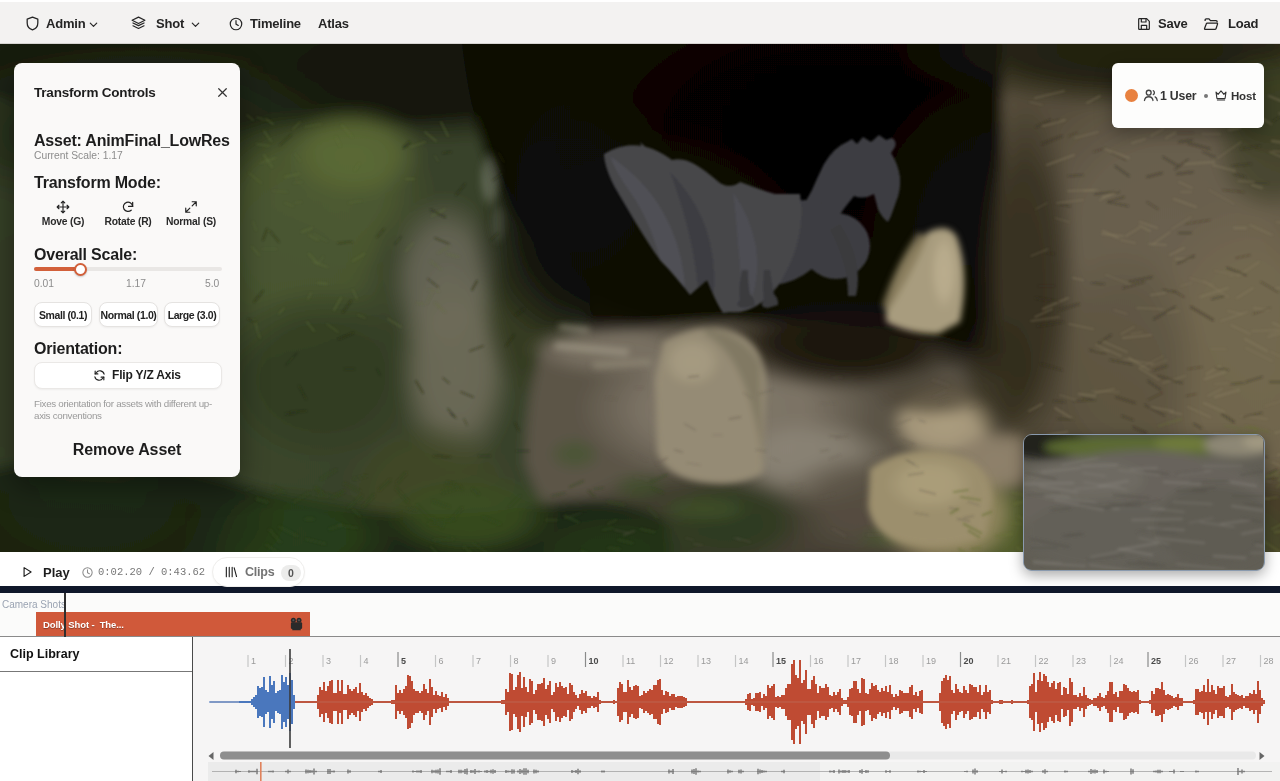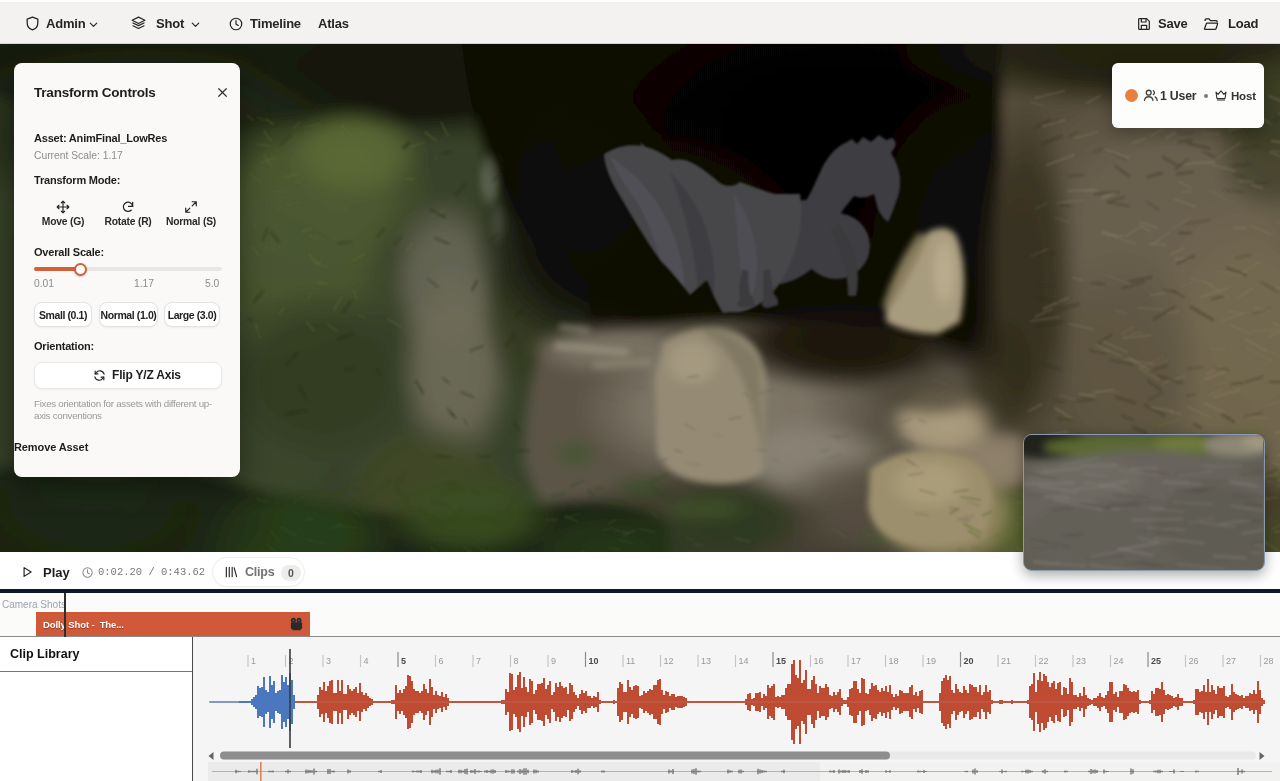--- a/index.html
+++ b/index.html
@@ -6,32 +6,32 @@
 #app{position:relative;width:1280px;height:781px}
 
 #hdr{position:absolute;left:0;top:0;width:1280px;height:44px;background:#f3f2f1;border-top:2px solid #fff;border-bottom:1px solid #d6d4d2;color:#252525}
 .hitem{position:absolute;top:14px;font-size:13px;font-weight:700;color:#252525;letter-spacing:-.2px;white-space:nowrap}
 .hic{position:absolute}
 
 #vp{position:absolute;left:0;top:44px;width:1280px;height:508px;overflow:hidden;background:#141209}
 
 #tp{position:absolute;left:14px;top:63px;width:226px;height:414px;background:#faf9f8;border-radius:8px;box-shadow:0 10px 28px rgba(0,0,0,.4);color:#1d1d1d}
 #tp *{position:absolute;white-space:nowrap}
-.lbl{font-size:11px;font-weight:700;color:#1d1d1d;letter-spacing:-.2px}
+.lbl{font-size:16px;font-weight:700;color:#1d1d1d;letter-spacing:-.2px}
 .sub{font-size:10.3px;color:#8c8c8c}
 .mlabel{font-size:10.3px;font-weight:700;color:#2a2a2a;letter-spacing:-.2px;transform:translateX(-50%)}
 .micon{transform:translateX(-50%)}
 .pbtn{background:#fff;border:1px solid #e5e3e1;border-radius:8px;font-size:10.5px;font-weight:700;color:#222;letter-spacing:-.4px;height:25px;display:flex;align-items:center;justify-content:center;box-shadow:0 1px 2px rgba(0,0,0,.05)}
 
 #up{position:absolute;left:1112px;top:63px;width:152px;height:65px;background:#fdfdfc;border-radius:6px;box-shadow:0 6px 18px rgba(0,0,0,.3)}
 #up *{position:absolute;white-space:nowrap}
 
 #pip{position:absolute;left:1023px;top:434px;width:242px;height:137px;border-radius:9px;border:1.5px solid #8a9aae;overflow:hidden;background:#666359;box-shadow:0 4px 14px rgba(0,0,0,.35);z-index:6}
 
-#pb{position:absolute;left:0;top:552px;width:1280px;height:41px;background:#fff;border-bottom:4px solid #0f172a}
+#pb{position:absolute;left:0;top:552px;width:1280px;height:41px;background:#fff;border-bottom:7px solid #0f172a}
 #pb *{position:absolute;white-space:nowrap}
 #pb .play{left:43px;top:13px;font-size:13px;font-weight:700;color:#1e1e1e}
 #pb .time{left:98px;top:14px;font-family:"Liberation Mono",monospace;font-size:10.5px;color:#767676}
 .clipsbtn{left:212px;top:5px;width:93px;height:30px;border:1px solid #efeeec;border-radius:15px;background:#fff;box-shadow:0 1px 2px rgba(0,0,0,.04)}
 
 #ctrack{position:absolute;left:0;top:593px;width:1280px;height:44px;background:#fbfbfa;border-bottom:1px solid #8a8a8a}
 #ctrack .clab{position:absolute;left:2px;top:6px;font-size:10px;color:#9aa3b2}
 #clip{position:absolute;left:36px;top:19px;width:274px;height:24px;background:#d0593a;color:#fff;font-size:9.5px;font-weight:700}
 #clip span{position:absolute;left:7px;top:7px;text-shadow:0 1px 1px rgba(0,0,0,.35);letter-spacing:-.1px}
 #ph1{position:absolute;left:64px;top:0px;width:1.5px;height:44px;background:#2e2e2e}
@@ -1012,37 +1012,37 @@
   <div class="mlabel" style="left:114px;top:153px">Rotate (R)</div>
   <svg class="micon" style="left:177px;top:137px" width="14" height="14" viewBox="0 0 24 24" fill="none" stroke="#222" stroke-width="2" stroke-linecap="round" stroke-linejoin="round">
         <path d="M14 10l7-7M14 3h7v7M10 14l-7 7M3 14v7h7"></path>
       </svg>
   <div class="mlabel" style="left:177px;top:153px">Normal (S)</div>
   <div class="lbl" style="left:20px;top:183px">Overall Scale:</div>
   <div style="left:20px;top:204px;width:188px;height:4px;border-radius:2px;background:#e9e7e5"></div>
   <div style="left:20px;top:204px;width:47px;height:4px;border-radius:2px;background:#d2603a"></div>
   <div style="left:60px;top:199.5px;width:13px;height:13px;border-radius:50%;background:#fff;border:2px solid #d2603a;box-shadow:0 1px 2px rgba(0,0,0,.2)"></div>
   <div class="sub" style="left:20px;top:215px">0.01</div>
-  <div class="sub" style="left:120px;top:215px">1.17</div>
+  <div class="sub" style="left:112px;top:215px">1.17</div>
   <div class="sub" style="left:191px;top:215px">5.0</div>
   <div class="pbtn" style="left:20px;top:239px;width:58px">Small (0.1)</div>
   <div class="pbtn" style="left:85px;top:239px;width:59px">Normal (1.0)</div>
   <div class="pbtn" style="left:150px;top:239px;width:56px">Large (3.0)</div>
   <div class="lbl" style="left:20px;top:277px">Orientation:</div>
   <div style="left:20px;top:299px;width:188px;height:27px;background:#fff;border:1px solid #eae8e6;border-radius:8px;box-shadow:0 1px 2px rgba(0,0,0,.05)"></div>
   <svg style="left:79px;top:306px" width="13" height="13" viewBox="0 0 24 24" fill="none" stroke="#222" stroke-width="2.1" stroke-linecap="round" stroke-linejoin="round">
         <path d="M20.5 9.5A8 8 0 0 0 6 7l-2 2"></path>
         <path d="M4 4v5h5"></path>
         <path d="M3.5 14.5A8 8 0 0 0 18 17l2-2"></path>
         <path d="M20 20v-5h-5"></path>
       </svg>
   <div class="lbl" style="left:98px;top:305px;font-size:12px">Flip Y/Z Axis</div>
   <div class="sub" style="left:20px;top:335px;font-size:9.8px;letter-spacing:-.3px;color:#9a9a9a">Fixes orientation for assets with different up-</div>
   <div class="sub" style="left:20px;top:347px;font-size:9.8px;letter-spacing:-.3px;color:#9a9a9a">axis conventions</div>
-  <div class="lbl" style="left:0;top:378px;width:226px;letter-spacing:-.1px">Remove Asset</div>
+  <div class="lbl" style="left:0;top:378px;width:226px;text-align:center;letter-spacing:-.1px">Remove Asset</div>
 </div>
 <div id="up">
   <div style="left:13px;top:26px;width:13px;height:13px;border-radius:50%;background:#e8813f"></div>
   <svg style="left:30px;top:24px" width="17" height="17" viewBox="0 0 24 24" fill="none" stroke="#444" stroke-width="1.9" stroke-linecap="round">
         <circle cx="9.5" cy="8" r="3.4"></circle>
         <path d="M3.5 19c.5-3.4 3-5.3 6-5.3s5.5 1.9 6 5.3"></path>
         <path d="M16 5.2a3.4 3.4 0 0 1 0 5.6M18.5 13.9c1.6.8 2.7 2.4 3 5.1"></path>
       </svg>
   <span style="left:48px;top:26px;font-size:12.3px;font-weight:700;color:#333;letter-spacing:-.2px">1 User</span>
   <div style="left:92px;top:31px;width:4px;height:4px;border-radius:50%;background:#777"></div>

